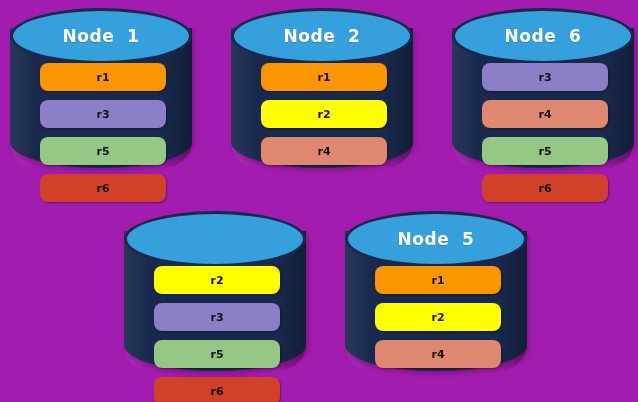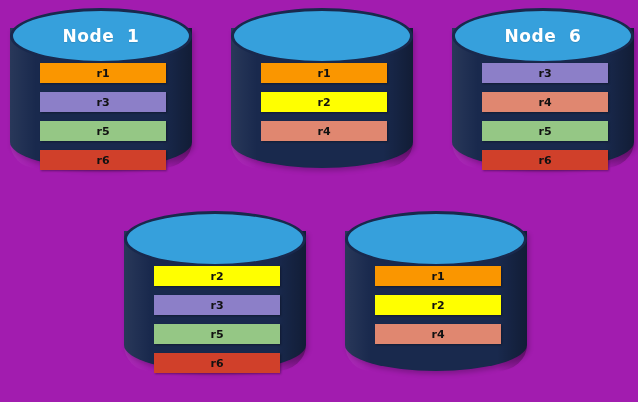--- a/index.html
+++ b/index.html
@@ -94,23 +94,23 @@
   .bars {
     position: absolute;
     left: 30px;
     top: 55px;
     width: 126px;
     z-index: 5;
   }
 
   .bar {
     position: relative;
-    height: 20px;
+    height: 28px;
     margin-bottom: 9px;
-    border-radius: 0;
+    border-radius: 8px;
     display: flex;
     align-items: center;
     justify-content: center;
     color: #111111;
     font-size: 11px;
     font-weight: bold;
     line-height: 1;
     box-shadow: 1px 1px 2px rgba(0,0,0,0.35);
   }
   .bar:last-child { margin-bottom: 0; }
@@ -126,20 +126,21 @@
       <div class="bars">
         <div class="bar" style="background: rgb(250, 150, 0); color: rgb(17, 17, 17);">r1</div>
         <div class="bar" style="background: rgb(140, 127, 200); color: rgb(17, 17, 17);">r3</div>
         <div class="bar" style="background: rgb(149, 199, 133); color: rgb(17, 17, 17);">r5</div>
         <div class="bar" style="background: rgb(208, 64, 42); color: rgb(17, 17, 17);">r6</div>
       </div>
     </div>
     <div class="node" style="left: 231px; top: 8px;">
       <div class="cyl-body" style="background: rgb(25, 41, 77);"></div>
       <div class="cyl-top" style="background: rgb(54, 160, 220); border-color: rgb(25, 41, 77);"></div>
+      <div class="node-label" style="color: rgb(255, 255, 255);">Node  2</div>
       <div class="bars">
         <div class="bar" style="background: rgb(250, 150, 0); color: rgb(17, 17, 17);">r1</div>
         <div class="bar" style="background: rgb(255, 255, 0); color: rgb(17, 17, 17);">r2</div>
         <div class="bar" style="background: rgb(224, 135, 112); color: rgb(17, 17, 17);">r4</div>
       </div>
     </div>
     <div class="node" style="left: 452px; top: 8px;">
       <div class="cyl-body" style="background: rgb(25, 41, 77);"></div>
       <div class="cyl-top" style="background: rgb(54, 160, 220); border-color: rgb(25, 41, 77);"></div>
       <div class="node-label" style="color: rgb(255, 255, 255);">Node  6</div>
@@ -156,19 +157,20 @@
       <div class="bars">
         <div class="bar" style="background: rgb(255, 255, 0); color: rgb(17, 17, 17);">r2</div>
         <div class="bar" style="background: rgb(140, 127, 200); color: rgb(17, 17, 17);">r3</div>
         <div class="bar" style="background: rgb(149, 199, 133); color: rgb(17, 17, 17);">r5</div>
         <div class="bar" style="background: rgb(208, 64, 42); color: rgb(17, 17, 17);">r6</div>
       </div>
     </div>
     <div class="node" style="left: 345px; top: 211px;">
       <div class="cyl-body" style="background: rgb(25, 41, 77);"></div>
       <div class="cyl-top" style="background: rgb(54, 160, 220); border-color: rgb(25, 41, 77);"></div>
+      <div class="node-label" style="color: rgb(255, 255, 255);">Node  5</div>
       <div class="bars">
         <div class="bar" style="background: rgb(250, 150, 0); color: rgb(17, 17, 17);">r1</div>
         <div class="bar" style="background: rgb(255, 255, 0); color: rgb(17, 17, 17);">r2</div>
         <div class="bar" style="background: rgb(224, 135, 112); color: rgb(17, 17, 17);">r4</div>
       </div>
     </div>
   </div>
 
 </body></html>

